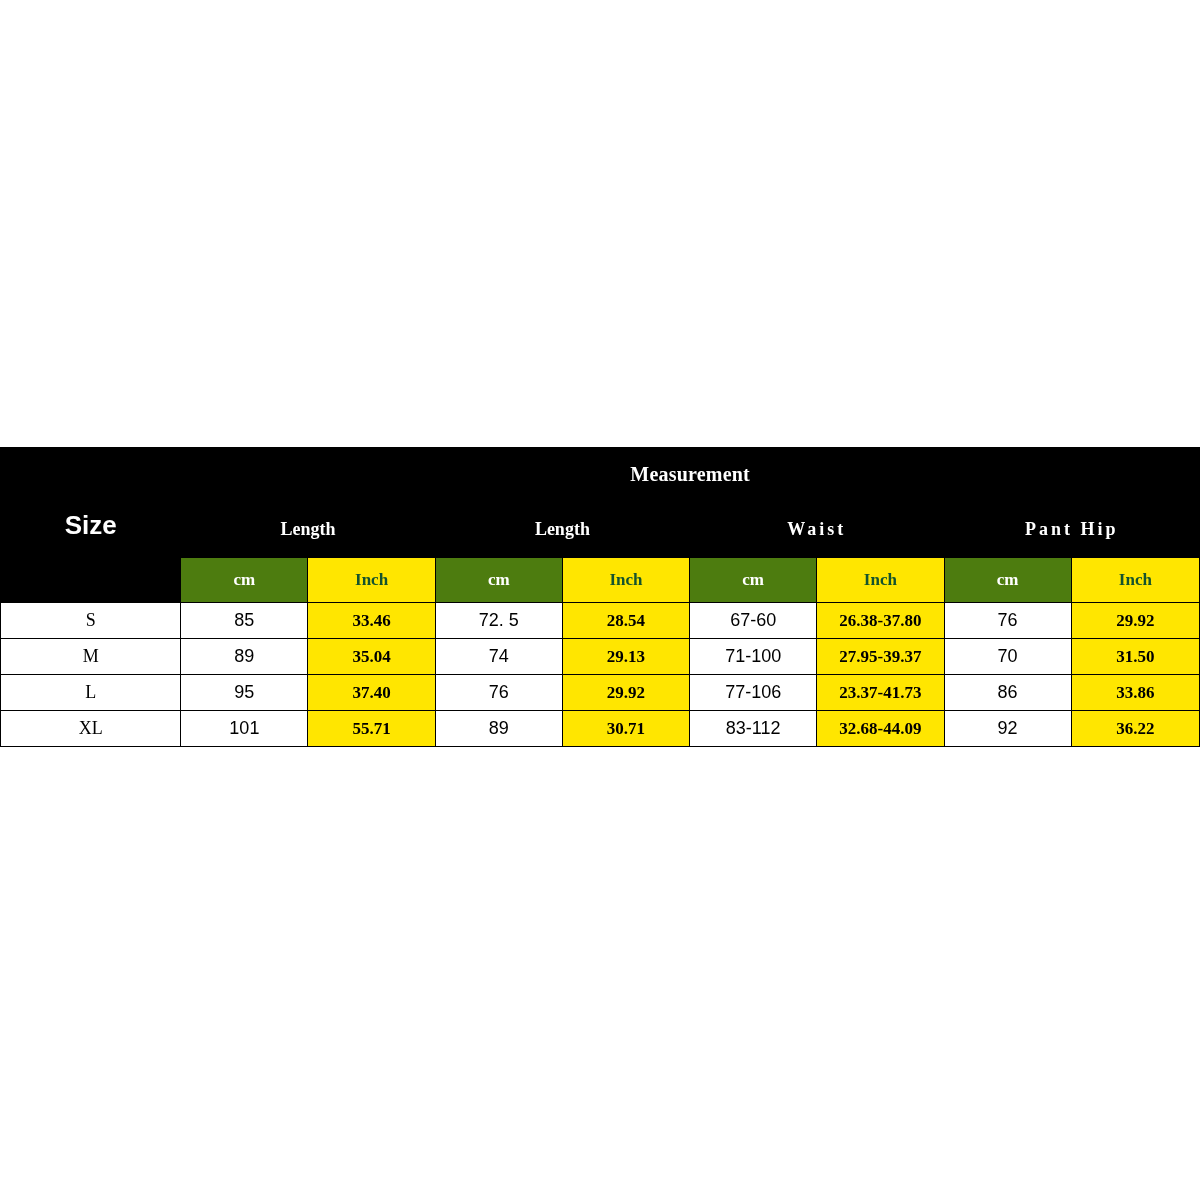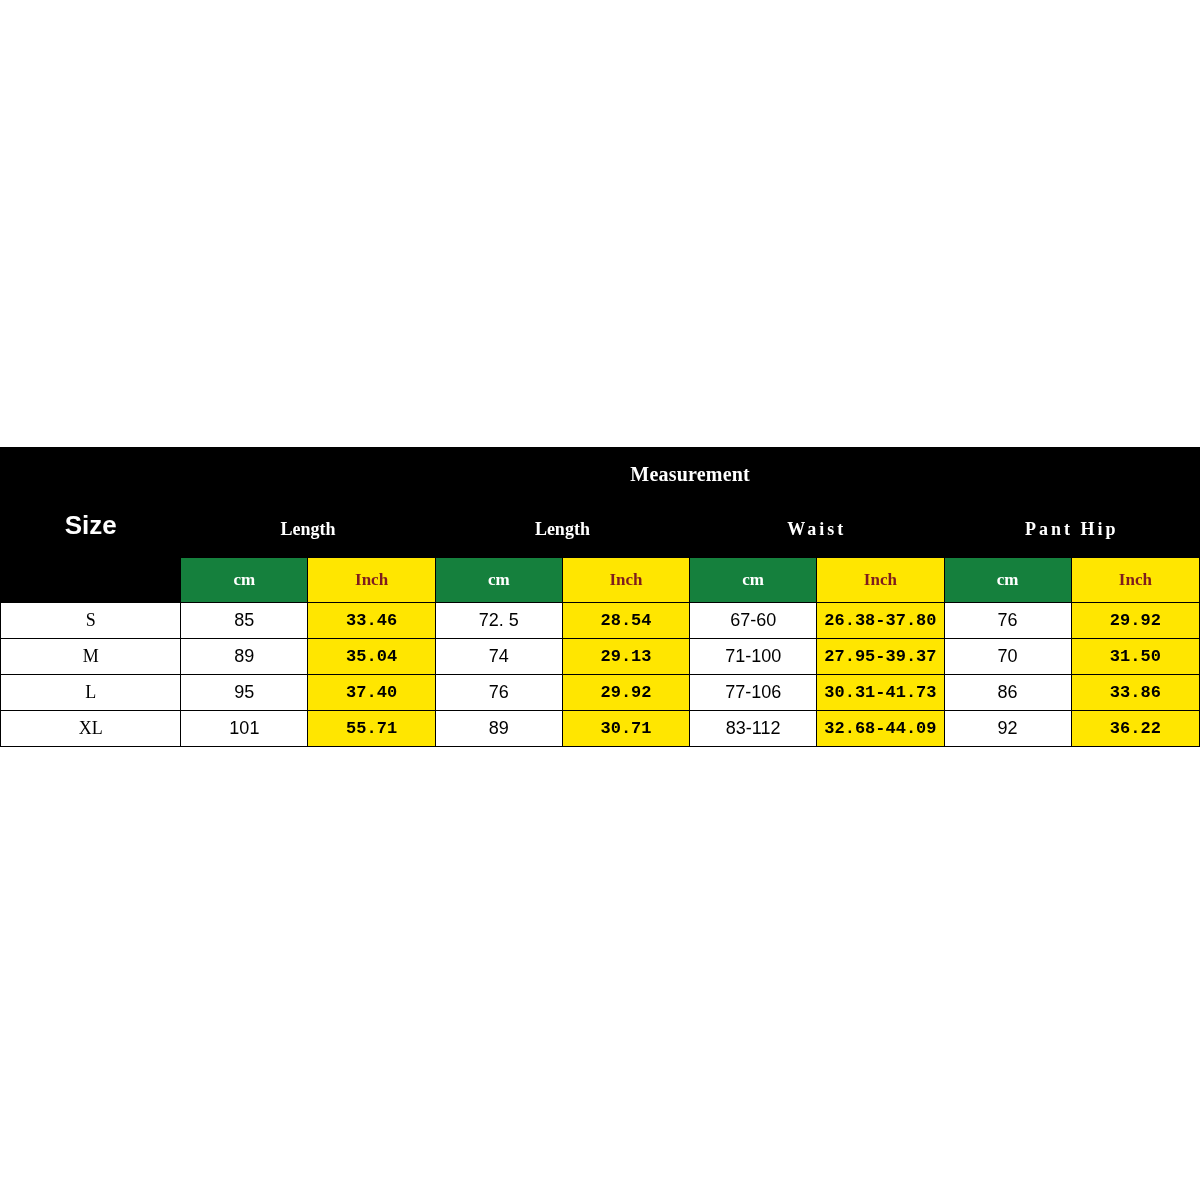--- a/index.html
+++ b/index.html
@@ -57,31 +57,31 @@
     font-family: "Liberation Serif", serif;
     font-weight: bold;
     font-size: 18px;
     height: 56px;
   }
   .group-head.wide-track {
     letter-spacing: 3px;
   }
 
   .unit-cm {
-    background: #15803d;
+    background: #4d7c0f;
     color: #ffffff;
     font-family: "Liberation Serif", serif;
     font-weight: bold;
     font-size: 17px;
     height: 44px;
   }
 
   .unit-inch {
     background: #ffe600;
-    color: #7f1d1d;
+    color: #14532d;
     font-family: "Liberation Serif", serif;
     font-weight: bold;
     font-size: 17px;
     height: 44px;
   }
 
   .data-row td {
     height: 35px;
     font-size: 18px;
     background: #ffffff;
@@ -90,21 +90,20 @@
 
   .data-row td.sizecell {
     font-family: "Liberation Serif", serif;
     font-size: 18px;
   }
 
   .data-row td.inchcell {
     background: #ffe600;
     font-weight: bold;
     font-size: 17px;
-    font-family: Liberation Mono, monospace;
   }
 
   .data-row td.cmcell {
     font-family: Liberation Sans, sans-serif;
     font-size: 18px;
   }
 </style>
 </head>
 <body>
 
@@ -166,21 +165,21 @@
       <td class="inchcell">31.50</td>
     </tr>
 
     <tr class="data-row">
       <td class="sizecell">L</td>
       <td class="cmcell">95</td>
       <td class="inchcell">37.40</td>
       <td class="cmcell">76</td>
       <td class="inchcell">29.92</td>
       <td class="cmcell">77-106</td>
-      <td class="inchcell">30.31-41.73</td>
+      <td class="inchcell">23.37-41.73</td>
       <td class="cmcell">86</td>
       <td class="inchcell">33.86</td>
     </tr>
 
     <tr class="data-row">
       <td class="sizecell">XL</td>
       <td class="cmcell">101</td>
       <td class="inchcell">55.71</td>
       <td class="cmcell">89</td>
       <td class="inchcell">30.71</td>

